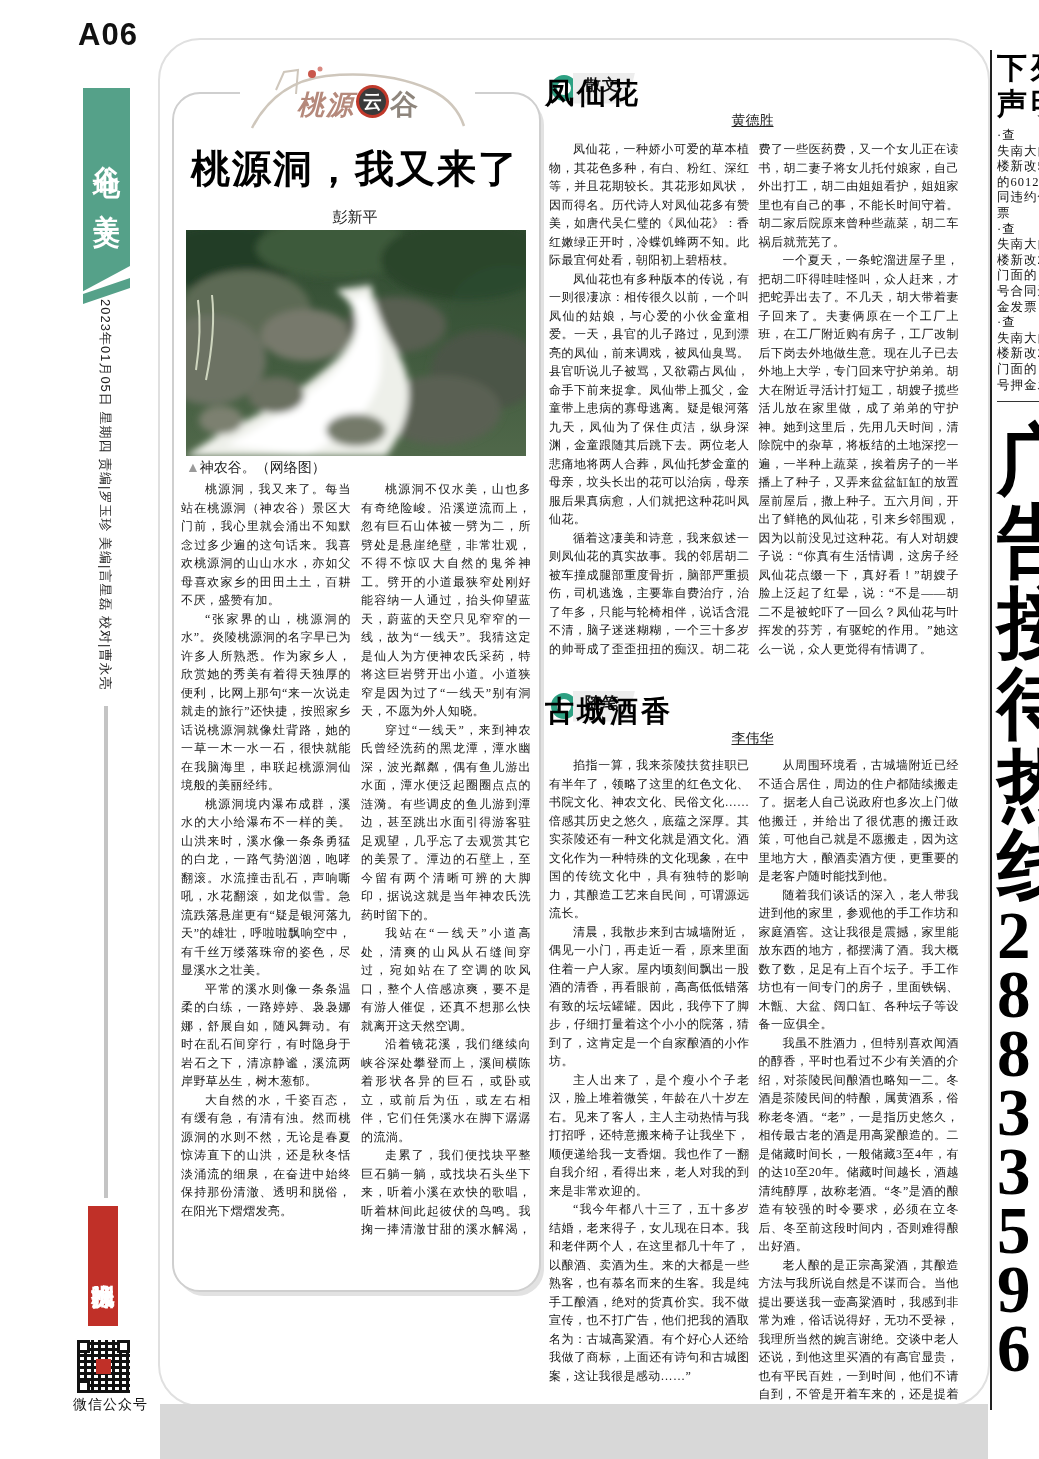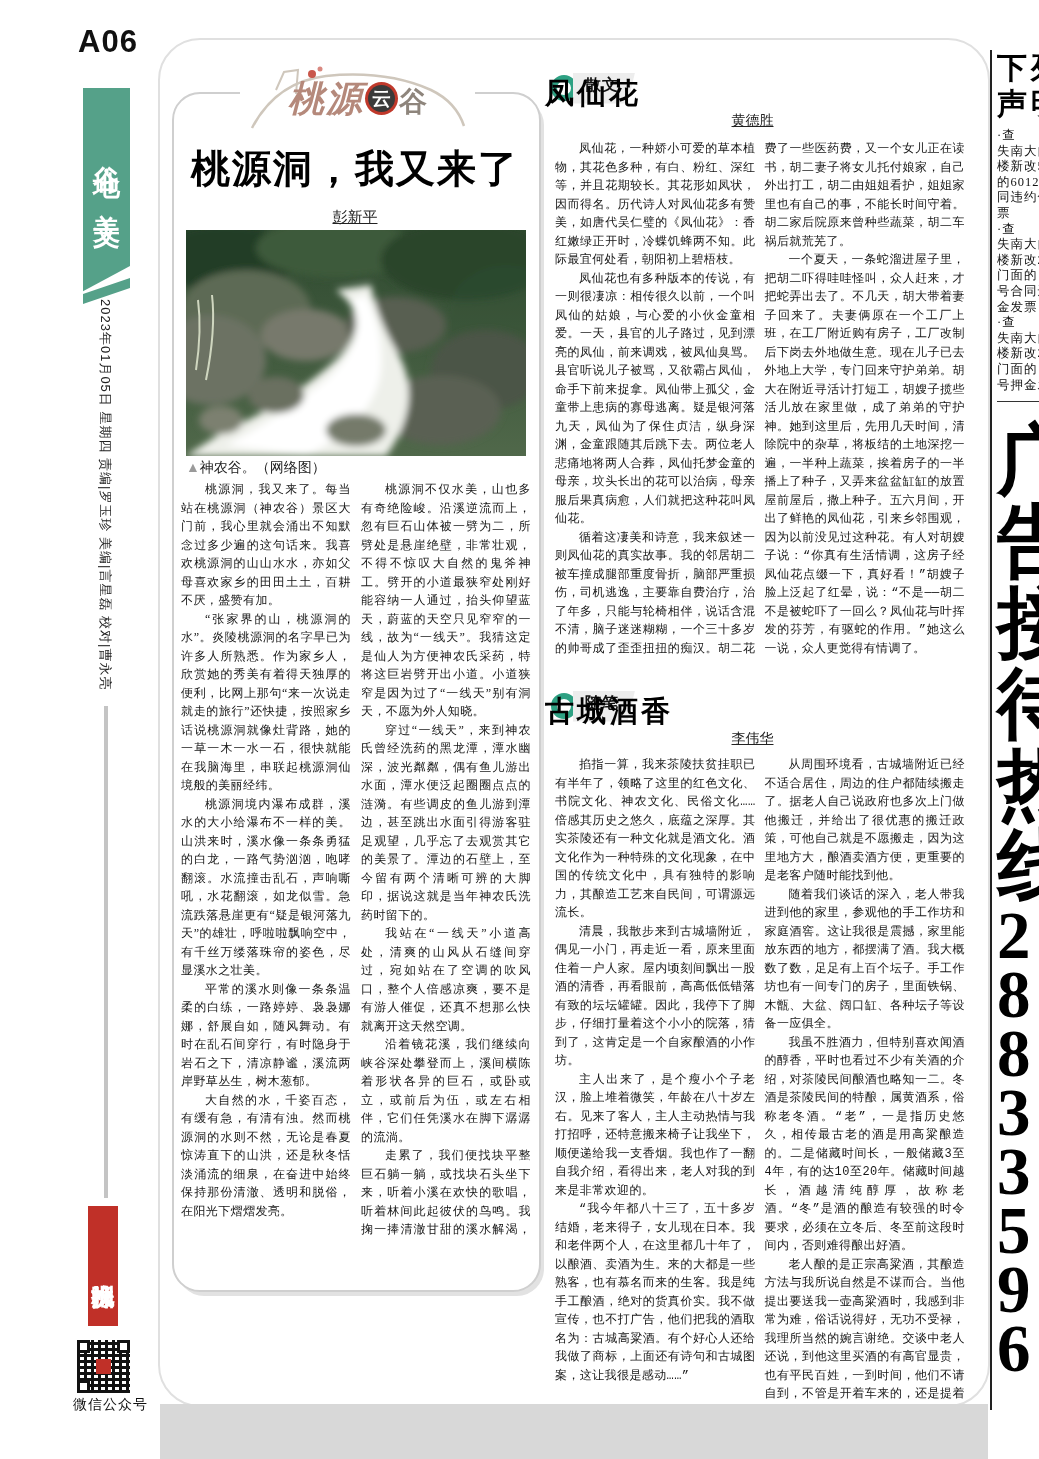--- a/index.html
+++ b/index.html
@@ -1,20 +1,20 @@
 <!DOCTYPE html>
 <html><head>
 <meta charset="utf-8">
 <style>
   html,body{margin:0;padding:0;background:#fff;}
   #page{position:relative;width:1039px;height:1459px;background:#ffffff;overflow:hidden;
         font-family:"Liberation Serif","DejaVu Serif",serif;color:#1a1a1a;}
 
   
-  .page-num{position:absolute;left:78px;top:24px;font-family:"Liberation Sans","DejaVu Sans",sans-serif;
+  .page-num{position:absolute;left:78px;top:17px;font-family:"Liberation Sans","DejaVu Sans",sans-serif;
             font-size:31px;font-weight:bold;letter-spacing:1px;color:#111;}
   .banner{position:absolute;left:83px;top:88px;width:47px;height:172px;background:#55a189;
           display:flex;align-items:center;justify-content:center;}
   .banner-text{writing-mode:vertical-rl;text-orientation:upright;color:#fff;font-size:27px;
                font-weight:bold;letter-spacing:6px;font-family:"Liberation Serif",serif;}
   .banner-tail1{position:absolute;left:83px;top:260px;width:47px;height:34px;background:#55a189;
                 clip-path:polygon(0 0,100% 0,100% 18%,0 92%);}
   .banner-tail2{position:absolute;left:83px;top:278px;width:47px;height:26px;background:#55a189;
                 clip-path:polygon(0 62%,100% 0,100% 38%,0 100%);}
   .date-line{position:absolute;left:114px;top:299px;width:402px;height:18px;font-family:"Liberation Sans",sans-serif;
@@ -37,28 +37,28 @@
   .content-frame{position:absolute;left:158px;top:38px;width:828px;height:1365px;
                  border:2px solid #e0e0e0;border-radius:42px;}
   .bottom-band{position:absolute;left:160px;top:1404px;width:828px;height:55px;background:#d8d8d8;}
 
   
   .article-box{position:absolute;left:172px;top:92px;width:365px;height:1196px;background:#fff;
                border:2px solid #cfcfcf;border-radius:28px;box-shadow:4px 5px 0 -1px #e2e2e2;}
   .deco-logo{position:absolute;left:240px;top:58px;width:235px;height:76px;background:#fff;text-align:center;}
   .deco-arch{position:absolute;left:6px;top:2px;width:223px;height:72px;}
   .deco-text{position:absolute;left:0;right:0;bottom:10px;white-space:nowrap;}
-  .deco-ty{font-size:36px;font-weight:bold;font-style:italic;color:#b5897b;letter-spacing:2px;}
+  .deco-ty{font-size:27px;font-weight:bold;font-style:italic;color:#b5897b;letter-spacing:2px;}
   .deco-yun{display:inline-block;width:27px;height:27px;line-height:27px;border-radius:50%;
             background:#3a3a3a;color:#fff;font-size:19px;font-weight:bold;vertical-align:6px;
             box-shadow:0 0 0 3px #c0392b;margin:0 4px;}
   .deco-gu{font-size:28px;font-weight:bold;color:#8e857c;}
   .main-title{position:absolute;left:180px;top:142px;width:350px;text-align:center;
               font-size:39px;font-weight:bold;letter-spacing:2px;color:#000;}
-  .main-author{position:absolute;left:180px;top:208px;width:350px;text-align:center;font-size:15px;color:#222;text-decoration:underline;}
+  .main-author{position:absolute;left:180px;top:208px;width:350px;text-align:center;font-size:15px;color:#222;}
   .photo{position:absolute;left:186px;top:230px;width:340px;height:226px;}
   .photo svg{display:block;width:100%;height:100%;}
   .photo-caption{position:absolute;left:186px;top:459px;width:340px;font-size:14px;color:#222;
                  font-family:"Liberation Sans",sans-serif;}
   .photo-caption .tri{color:#9a9a9a;}
   .article-body{position:absolute;left:181px;top:480px;width:350px;height:772px;overflow:hidden;
                 column-count:2;column-gap:10px;}
   .body-text p{margin:0;text-indent:2em;font-size:12px;line-height:18.5px;letter-spacing:.4px;
                text-align:justify;color:#161616;}
 
@@ -67,21 +67,21 @@
   .sec-essay{top:68px;height:596px;}
   .sec-notes{top:686px;height:722px;}
   .badge{position:absolute;left:6px;top:8px;height:24px;display:flex;align-items:center;}
   .badge .ring{width:14px;height:14px;border:6px solid #2ea183;border-radius:50%;background:#fff;}
   .badge .strip{margin-left:-4px;background:#ededed;padding:2px 16px 8px 12px;
                 clip-path:polygon(0 0,100% 0,88% 100%,0 100%);}
   .badge .label{font-size:16px;font-weight:bold;color:#111;letter-spacing:1px;}
   .sec-title{position:absolute;left:0;top:6px;width:100%;text-align:left;font-size:29px;
              font-weight:bold;letter-spacing:3px;color:#000;}
   .sec-author{position:absolute;left:0;top:44px;width:100%;text-align:center;font-size:14px;color:#222;text-decoration:underline;}
-  .sec-body{position:absolute;left:10px;width:410px;overflow:hidden;column-count:2;column-gap:9px;font-family:Liberation Mono, monospace;}
+  .sec-body{position:absolute;left:4px;width:410px;overflow:hidden;column-count:2;column-gap:9px;}
   .sec-essay .sec-body{top:72px;height:522px;}
   .sec-notes .sec-body{top:70px;height:650px;}
 
   
   .ad-col{position:absolute;left:990px;top:50px;width:49px;height:1360px;border-left:2.5px solid #222;
           padding-left:5px;box-sizing:border-box;overflow:visible;}
   .ad-header div{font-size:30px;font-weight:bold;letter-spacing:4px;color:#000;line-height:36px;white-space:nowrap;}
   .notices{margin-top:6px;}
   .notices div{font-size:12.5px;line-height:15.6px;letter-spacing:1px;color:#111;white-space:nowrap;}
   .ad-divider{margin-top:8px;width:60px;height:0;border-top:1.5px solid #333;}

